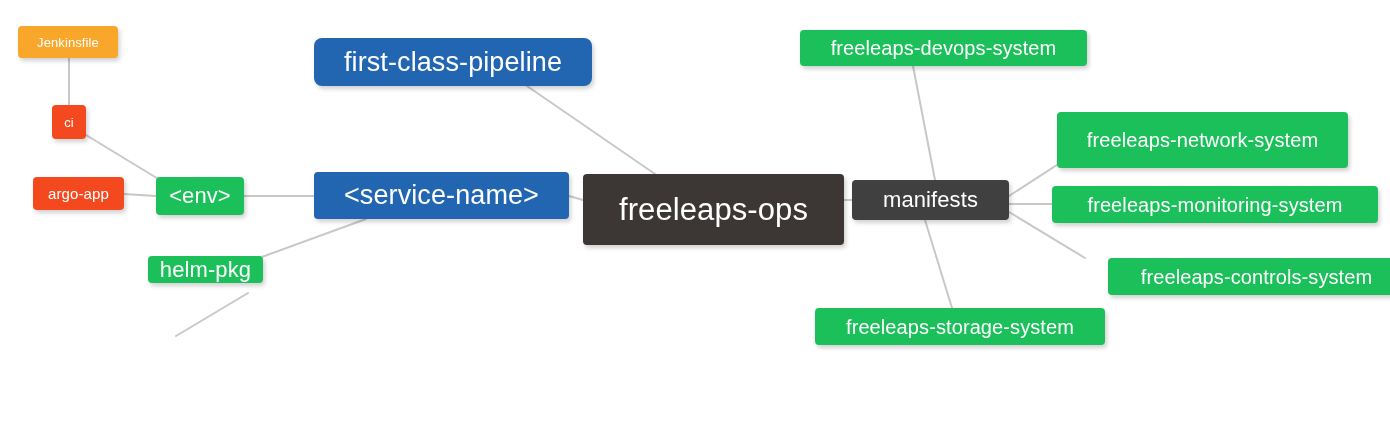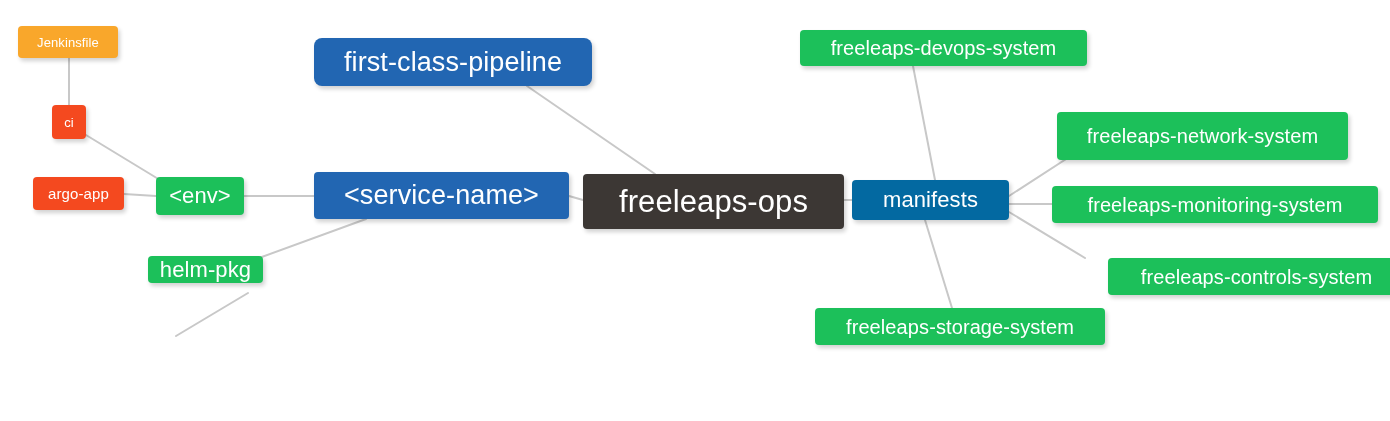--- a/index.html
+++ b/index.html
@@ -90,33 +90,33 @@
 
 
   <div class="node c-blue s-big" style="left: 314px; top: 38px; width: 278px; height: 48px; background: rgb(34, 102, 178); border-radius: 8px;">
       <span>first-class-pipeline</span>
     </div>
 
   <div class="node c-blue s-big" style="left: 314px; top: 172px; width: 255px; height: 47px; background: rgb(34, 102, 178);">
       <span>&lt;service-name&gt;</span>
     </div>
 
-  <div class="node c-root s-root" style="left: 583px; top: 174px; width: 261px; height: 55px; background: rgb(60, 55, 52);">
+  <div class="node c-root s-root" style="left: 583px; top: 174px; width: 261px; height: 71px; background: rgb(60, 55, 52);">
       <span>freeleaps-ops</span>
     </div>
 
-  <div class="node c-blue s-mid" style="left: 852px; top: 180px; width: 157px; height: 40px; background: #0369a1;">
+  <div class="node c-blue s-mid" style="left: 852px; top: 180px; width: 157px; height: 40px; background: #404040;">
       <span>manifests</span>
     </div>
 
   <div class="node c-green s-sm" style="left: 800px; top: 30px; width: 287px; height: 36px; background: rgb(28, 192, 90);">
       <span>freeleaps-devops-system</span>
     </div>
 
-  <div class="node c-green s-sm" style="left: 1057px; top: 112px; width: 291px; height: 48px; background: rgb(28, 192, 90); justify-content: center;">
+  <div class="node c-green s-sm" style="left: 1057px; top: 112px; width: 291px; height: 56px; background: rgb(28, 192, 90); justify-content: center;">
       <span>freeleaps-network-system</span>
     </div>
 
   <div class="node c-green s-sm" style="left: 1052px; top: 186px; width: 326px; height: 37px; background: rgb(28, 192, 90);">
       <span>freeleaps-monitoring-system</span>
     </div>
 
   <div class="node c-green s-sm" style="left: 1108px; top: 258px; width: 297px; height: 37px; background: rgb(28, 192, 90);">
       <span>freeleaps-controls-system</span>
     </div>

